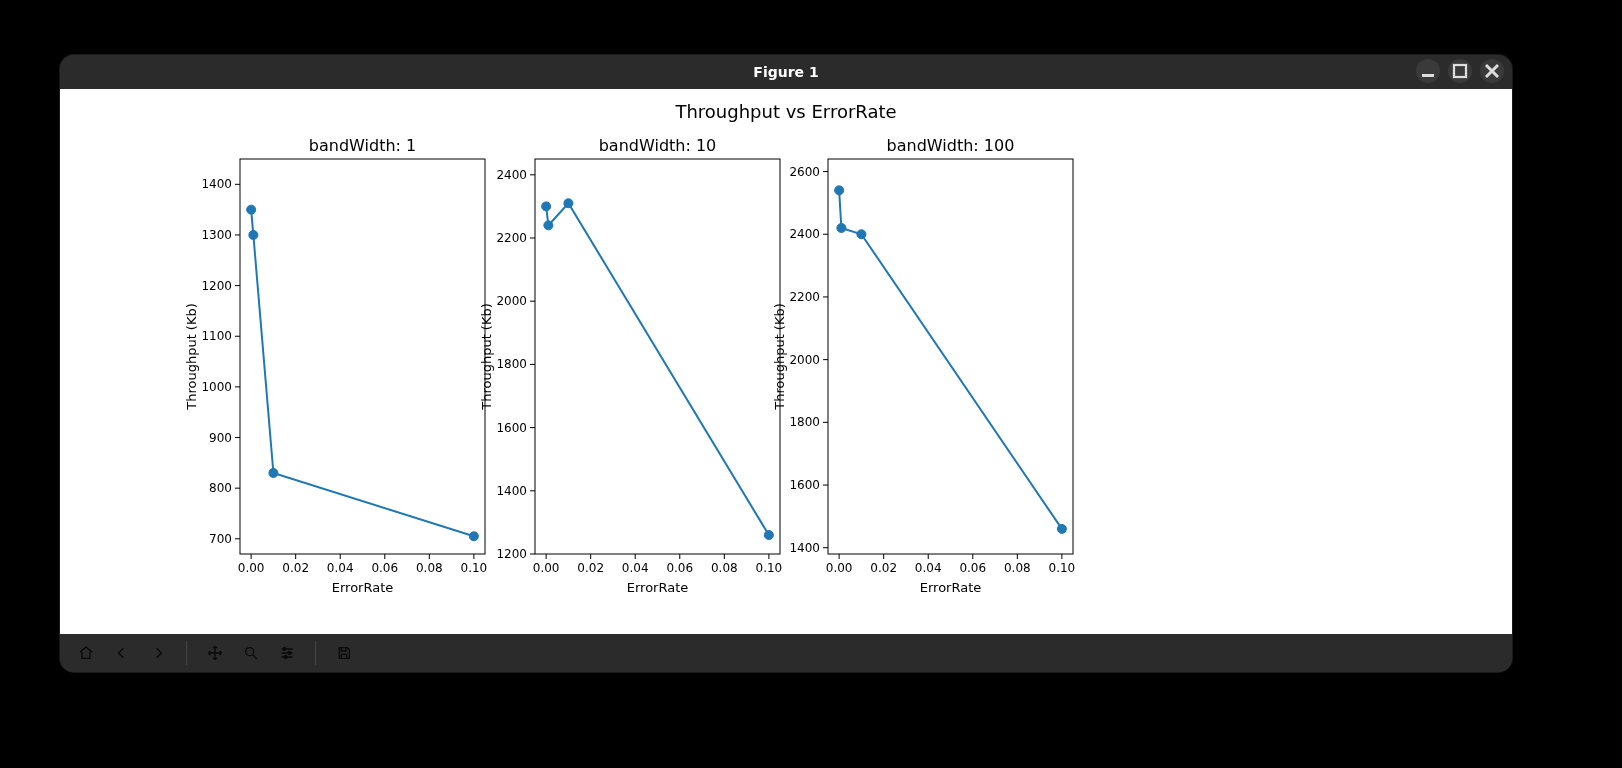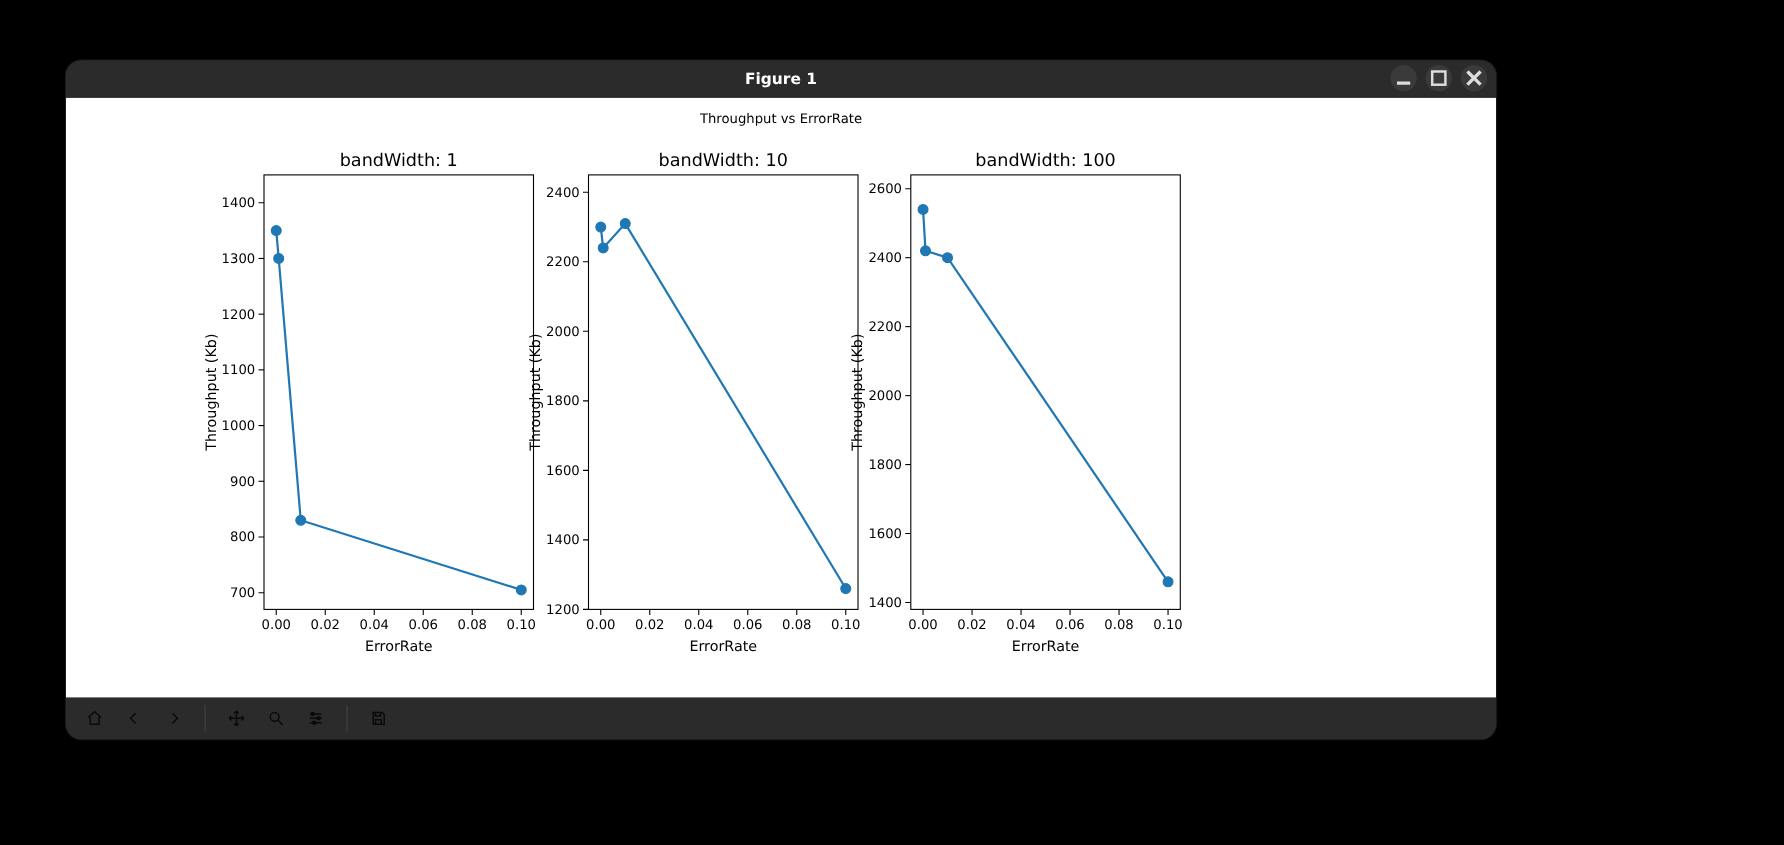--- a/index.html
+++ b/index.html
@@ -8,21 +8,21 @@
     background: #000;
     width: 1622px;
     height: 768px;
     font-family: "DejaVu Sans", "Liberation Sans", Arial, sans-serif;
     overflow: hidden;
   }
   .window {
     position: absolute;
     left: 60px;
     top: 55px;
-    width: 1300px;
+    width: 1452px;
     height: 617px;
     background: #2b2b2b;
     border-radius: 14px;
     box-shadow: 0 0 0 1px #1a1a1a;
     overflow: hidden;
   }
   .titlebar {
     height: 34px;
     background: #2b2b2b;
     color: #fff;
@@ -57,21 +57,21 @@
     width: 100%;
     height: 545px;
     background: #fff;
   }
   .suptitle {
     position: absolute;
     left: 0;
     right: 0;
     top: 12px;
     text-align: center;
-    font-size: 12px;
+    font-size: 18px;
     color: #000;
   }
   svg.chart {
     position: absolute;
   }
   .chart text {
     font-family: "DejaVu Sans", Arial, sans-serif;
     fill: #000;
   }
   .axis-line, .tick-line {

